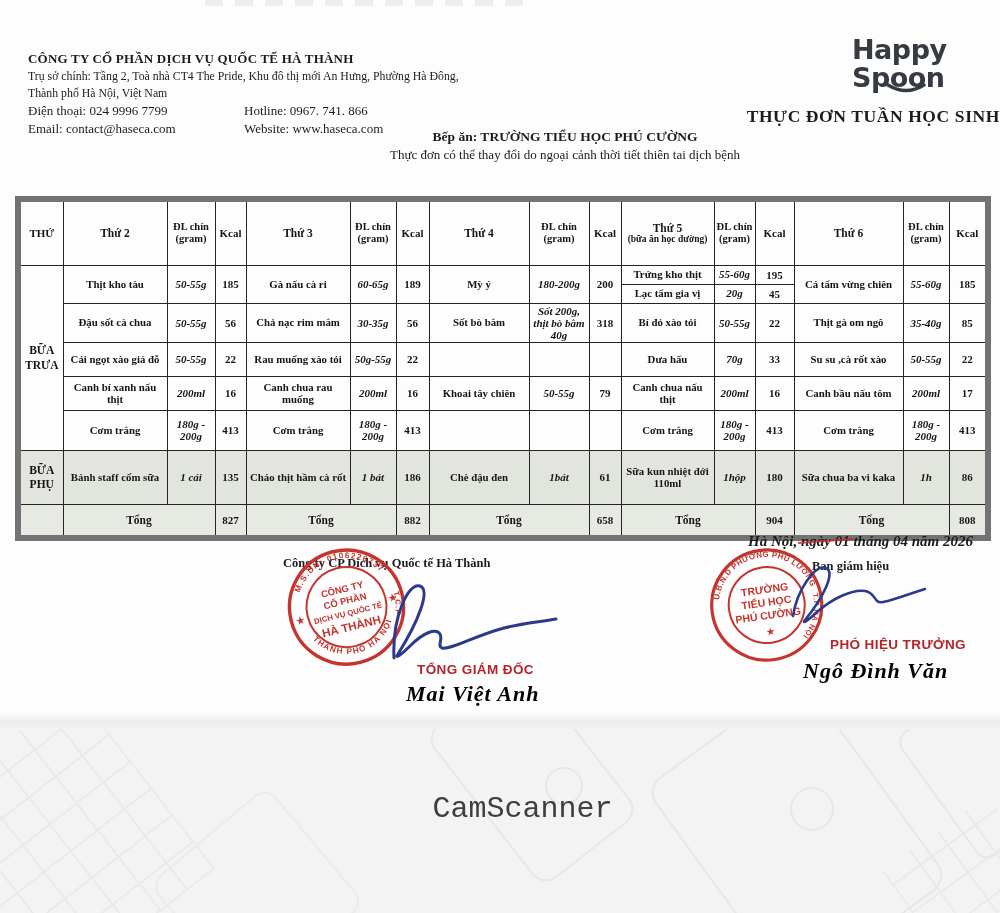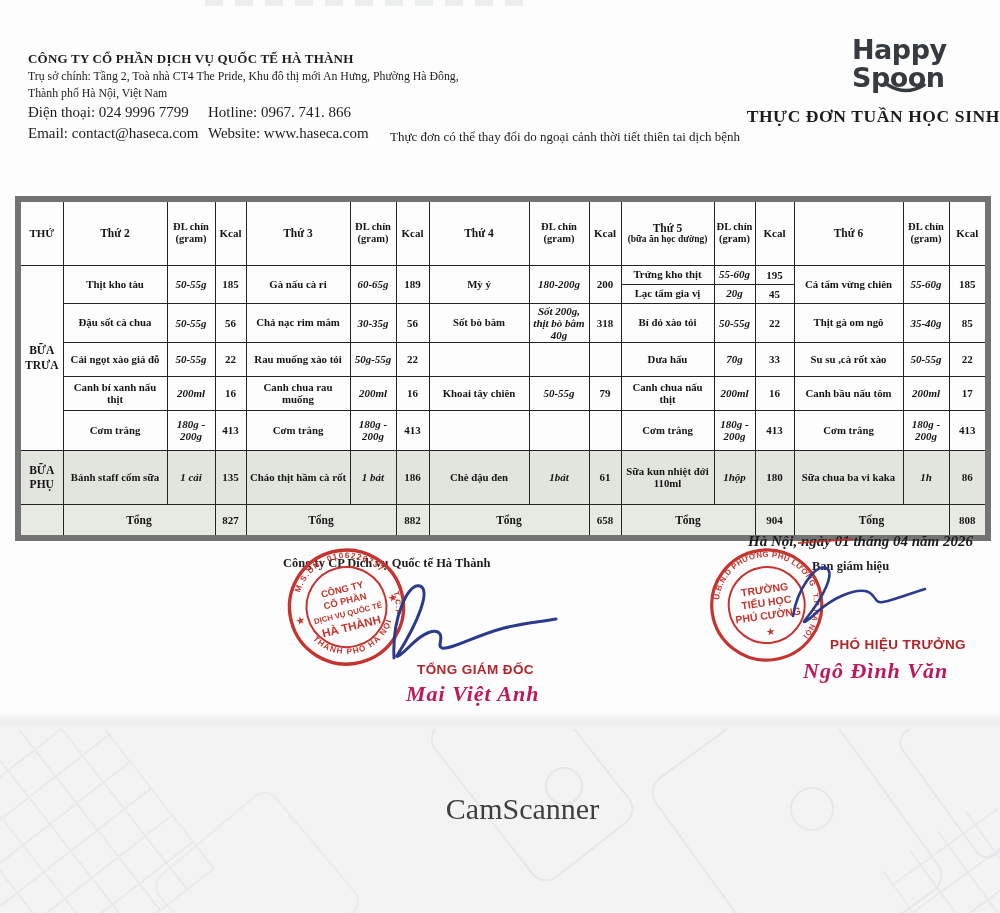--- a/index.html
+++ b/index.html
@@ -10,21 +10,21 @@
   
   .page{position:absolute;left:0;top:0;width:1000px;height:727px;background:#fdfdfd;z-index:2;}
   .page-edge{position:absolute;left:0;top:713px;width:100%;height:16px;
     background:linear-gradient(#fdfdfd 0%, #ececec 55%, #f3f3f4 100%);z-index:3;}
   .top-remnant{position:absolute;left:205px;top:0;width:330px;height:6px;opacity:.55;
     background:repeating-linear-gradient(90deg,#dfe2e2 0 18px,transparent 18px 30px);}
   
   .letterhead{position:absolute;left:28px;top:22px;width:620px;line-height:1.42;margin-top:28px;}
   .company-name{font-size:13px;font-weight:bold;letter-spacing:.2px;}
   .addr{font-size:11.8px;}
-  .contact-row{display:flex;font-size:15px;}
+  .contact-row{display:flex;font-size:13px;gap:36px;}
   .contact-row .c1{width:180px;}
   
   .logo{position:absolute;left:852px;top:36px;color:#363b41;font-family:"DejaVu Sans",sans-serif;
     font-weight:800;font-size:27px;line-height:1.02;letter-spacing:-.5px;}
   .logo-line2{position:relative;display:inline-block;}
   .logo-smile{position:absolute;left:33px;bottom:-4px;}
   
   .title-block{position:absolute;left:130px;top:106px;width:870px;text-align:center;}
   .t-main{font-size:17.5px;font-weight:bold;letter-spacing:.6px;text-align:right;}
   .t-kitchen{font-size:13.5px;font-weight:bold;margin-top:2px;}
@@ -48,37 +48,37 @@
   td.tlabel{font-size:11.5px;}
   tr.hrow{height:66px;} tr.r1a{height:19px;} tr.r1b{height:19px;}
   tr.r2{height:36px;} tr.r3{height:34px;} tr.r4{height:34px;} tr.r5{height:40px;}
   tr.snackr{height:54px;} tr.totalr{height:34px;}
   tr.snackr td{background:#e2e5de;}
   tr.totalr td{background:#e7e9e3;}
   
   .sig-heading{position:absolute;font-size:12.5px;font-weight:bold;z-index:5;}
   .sig-role{position:absolute;font-family:"Liberation Sans",sans-serif;font-weight:bold;
     font-size:13.5px;color:#b3242b;letter-spacing:.4px;z-index:6;}
-  .sig-name{position:absolute;font-style:italic;font-weight:bold;font-size:22px;color:#be185d;
+  .sig-name{position:absolute;font-style:italic;font-weight:bold;font-size:22px;color:#000000;
     letter-spacing:1px;z-index:6;}
   .date-line{position:absolute;left:748px;top:533px;font-size:15px;font-weight:bold;
     font-style:italic;z-index:5;}
   .struck{position:relative;}
   .struck::after{content:"";position:absolute;left:-3px;right:-3px;top:46%;
     border-top:2.4px solid rgba(192,48,40,.85);transform:rotate(-4deg);}
   .stamp{position:absolute;z-index:7;}
   .stamp.left{left:286px;top:546px;transform:rotate(-14deg);}
   .stamp.right{left:708px;top:546px;transform:rotate(-8deg);}
   .stamp svg text, .stamp svg textPath{fill:#c5342e;font-family:"Liberation Sans",sans-serif;font-weight:bold;}
   .autograph{position:absolute;z-index:8;}
   
   .scan-footer{position:absolute;left:0;top:727px;width:1000px;height:186px;background:#f3f3f4;
     overflow:hidden;z-index:1;}
   .camscanner{position:absolute;left:0;top:65px;width:100%;text-align:center;padding-left:45px;
-    box-sizing:border-box;font-family:Liberation Serif, serif;font-size:30px;color:#3e3e40;z-index:4;}
+    box-sizing:border-box;font-family:Liberation Mono, monospace;font-size:30px;color:#3e3e40;z-index:4;}
   .pat{position:absolute;border:2px solid #e7e7ea;z-index:1;}
   .pat-grid{position:absolute;z-index:1;opacity:.8;
     background:repeating-linear-gradient(0deg,#e9e9ec 0 2px,transparent 2px 34px),
                repeating-linear-gradient(90deg,#e9e9ec 0 2px,transparent 2px 34px);}
   .p1{left:-70px;top:10px;width:240px;height:230px;transform:rotate(-38deg);}
   .p2{left:470px;top:-50px;width:120px;height:190px;border-radius:18px;transform:rotate(-38deg);}
   .p2c{left:545px;top:40px;width:34px;height:34px;border-radius:50%;}
   .p3{left:700px;top:-20px;width:190px;height:250px;border-radius:20px;transform:rotate(-36deg);}
   .p3c{left:790px;top:60px;width:40px;height:40px;border-radius:50%;}
   .p4{left:905px;top:95px;width:130px;height:120px;transform:rotate(-36deg);}
@@ -110,20 +110,21 @@
     <div class="logo-line2">
       <span>Spoon</span>
       <svg class="logo-smile" width="42" height="12" viewBox="0 0 42 12">
         <path d="M3,2 Q21,13 39,2" fill="none" stroke="#363b41" stroke-width="3.4" stroke-linecap="round"></path>
       </svg>
     </div>
   </div>
 
   <div class="title-block">
     <div class="t-main">THỰC ĐƠN TUẦN HỌC SINH</div>
+    <div class="t-kitchen">Bếp ăn: TRƯỜNG TIỂU HỌC PHÚ CƯỜNG</div>
     <div class="t-note">Thực đơn có thể thay đổi do ngoại cảnh thời tiết thiên tai dịch bệnh</div>
   </div>
 
   <table class="menu">
     <colgroup>
       <col style="width:45px">
         <col style="width:104px">
         <col style="width:48px">
         <col style="width:31px">
       <col style="width:104px">

